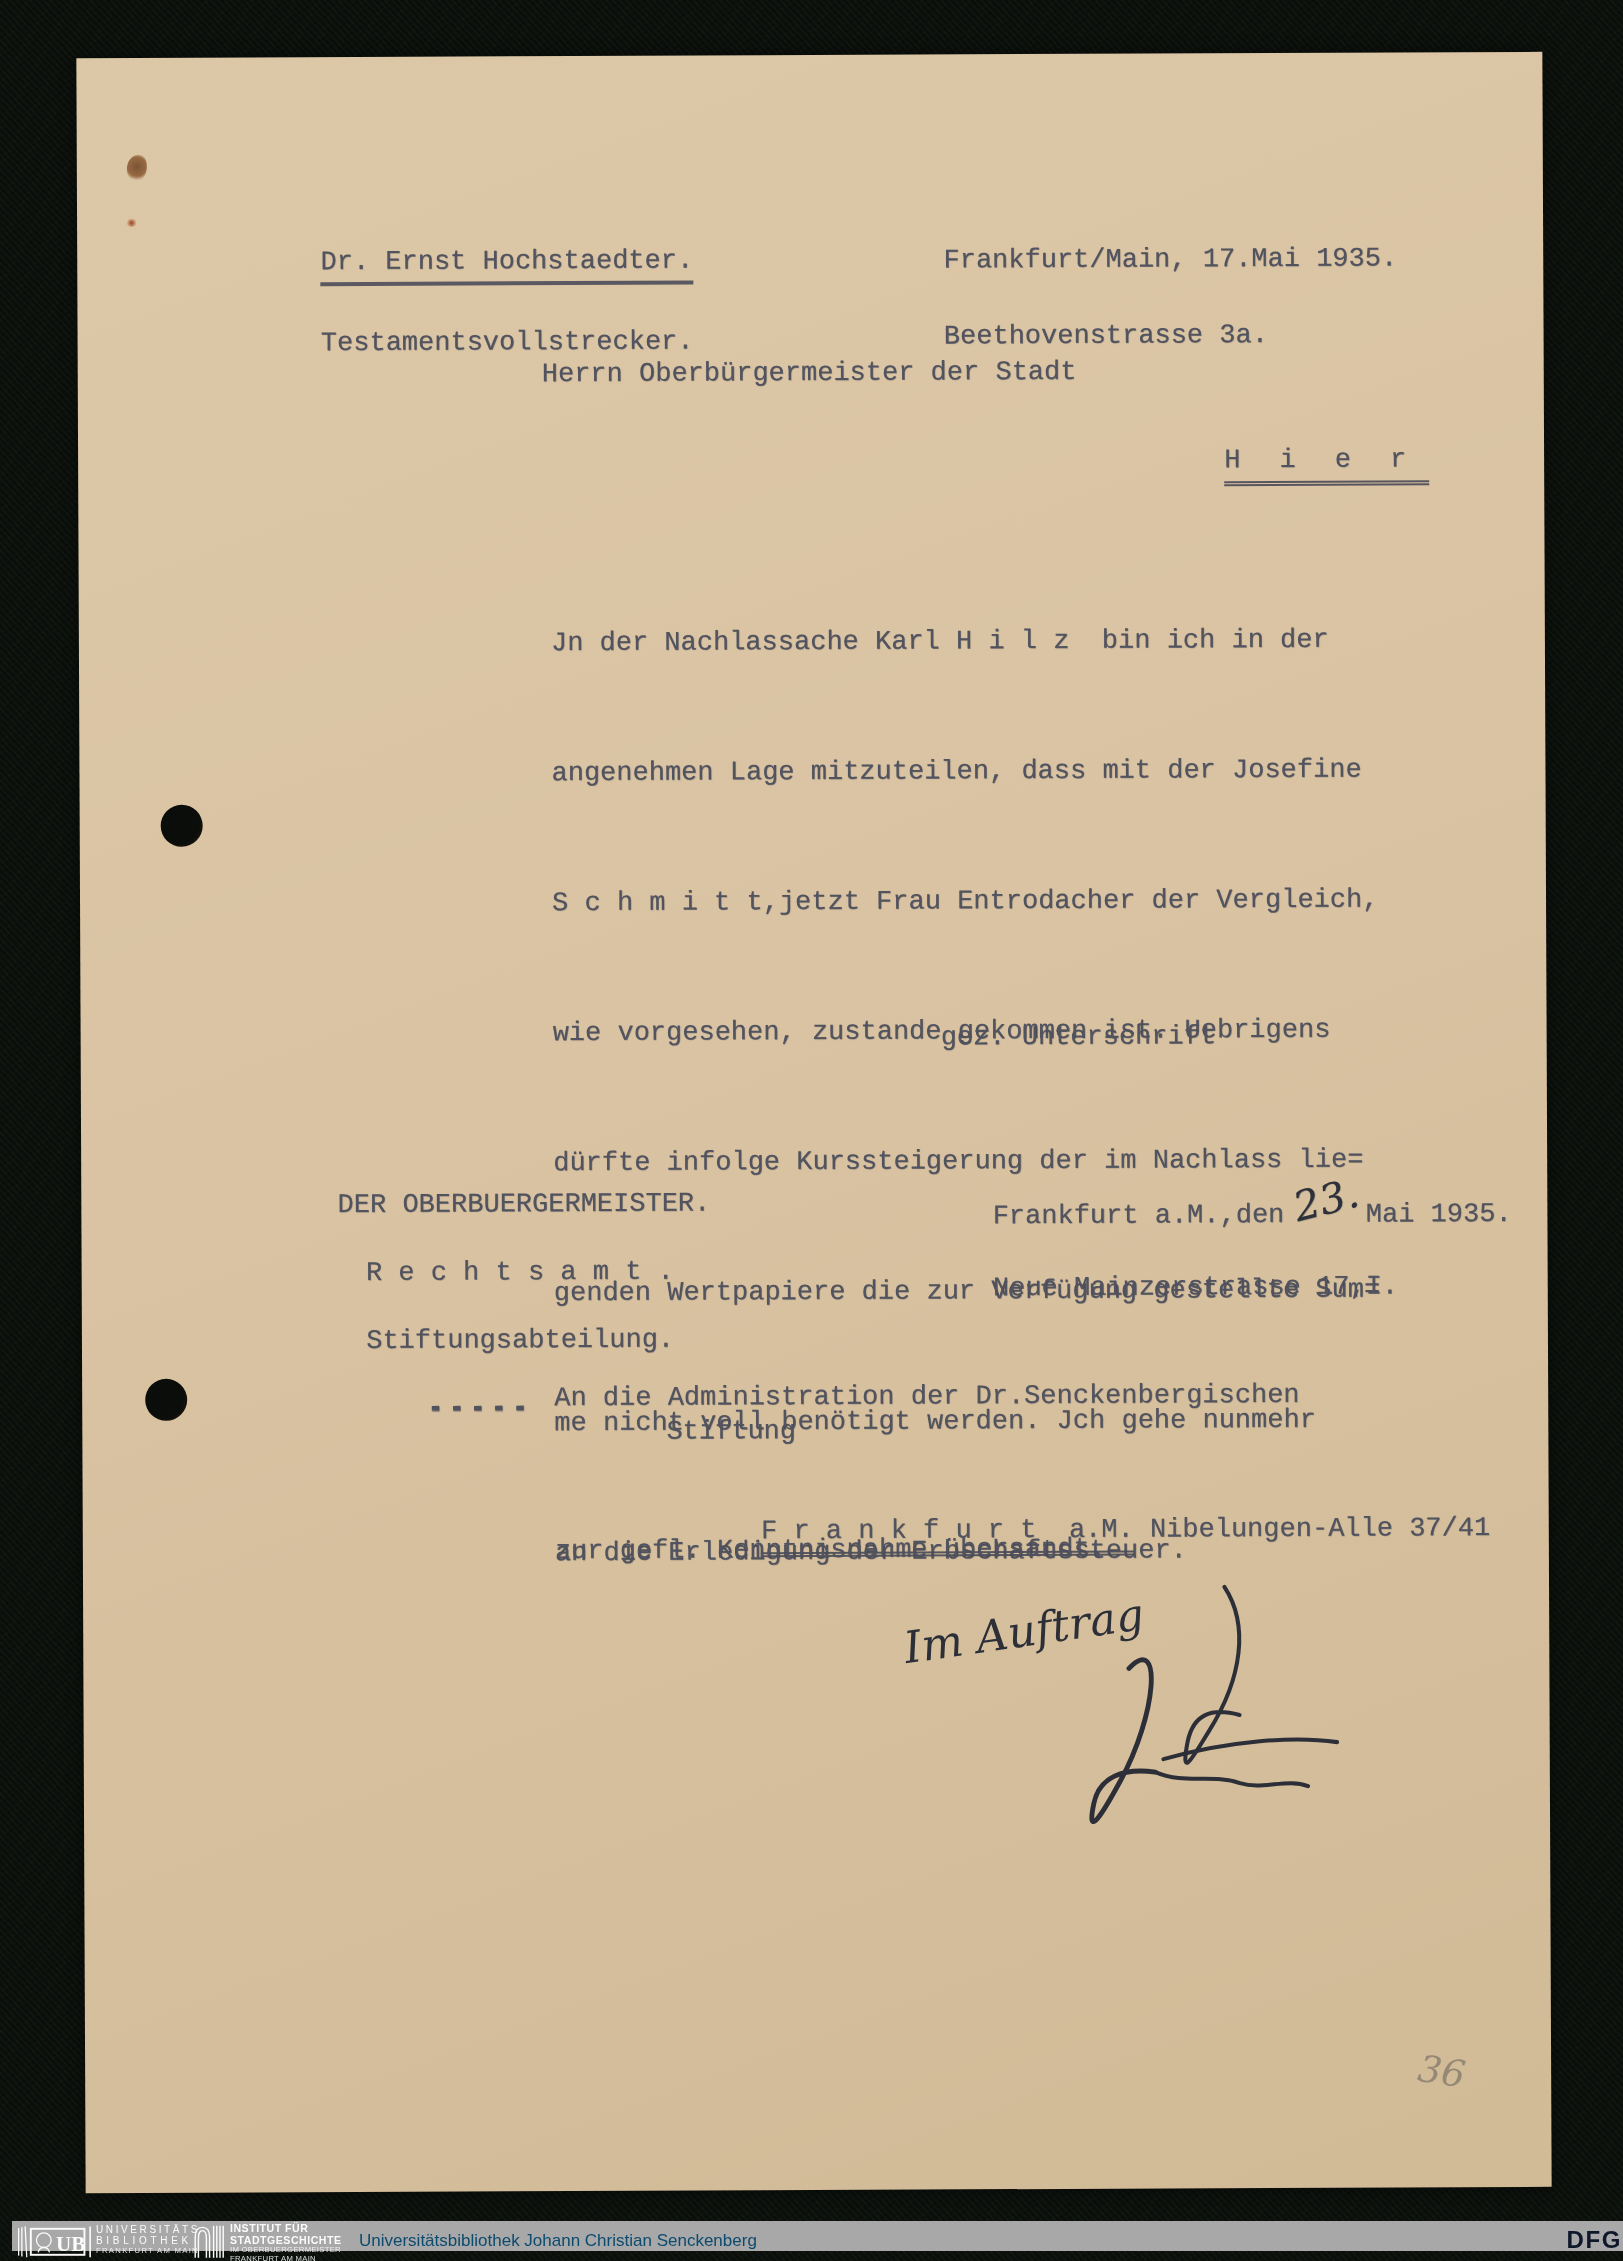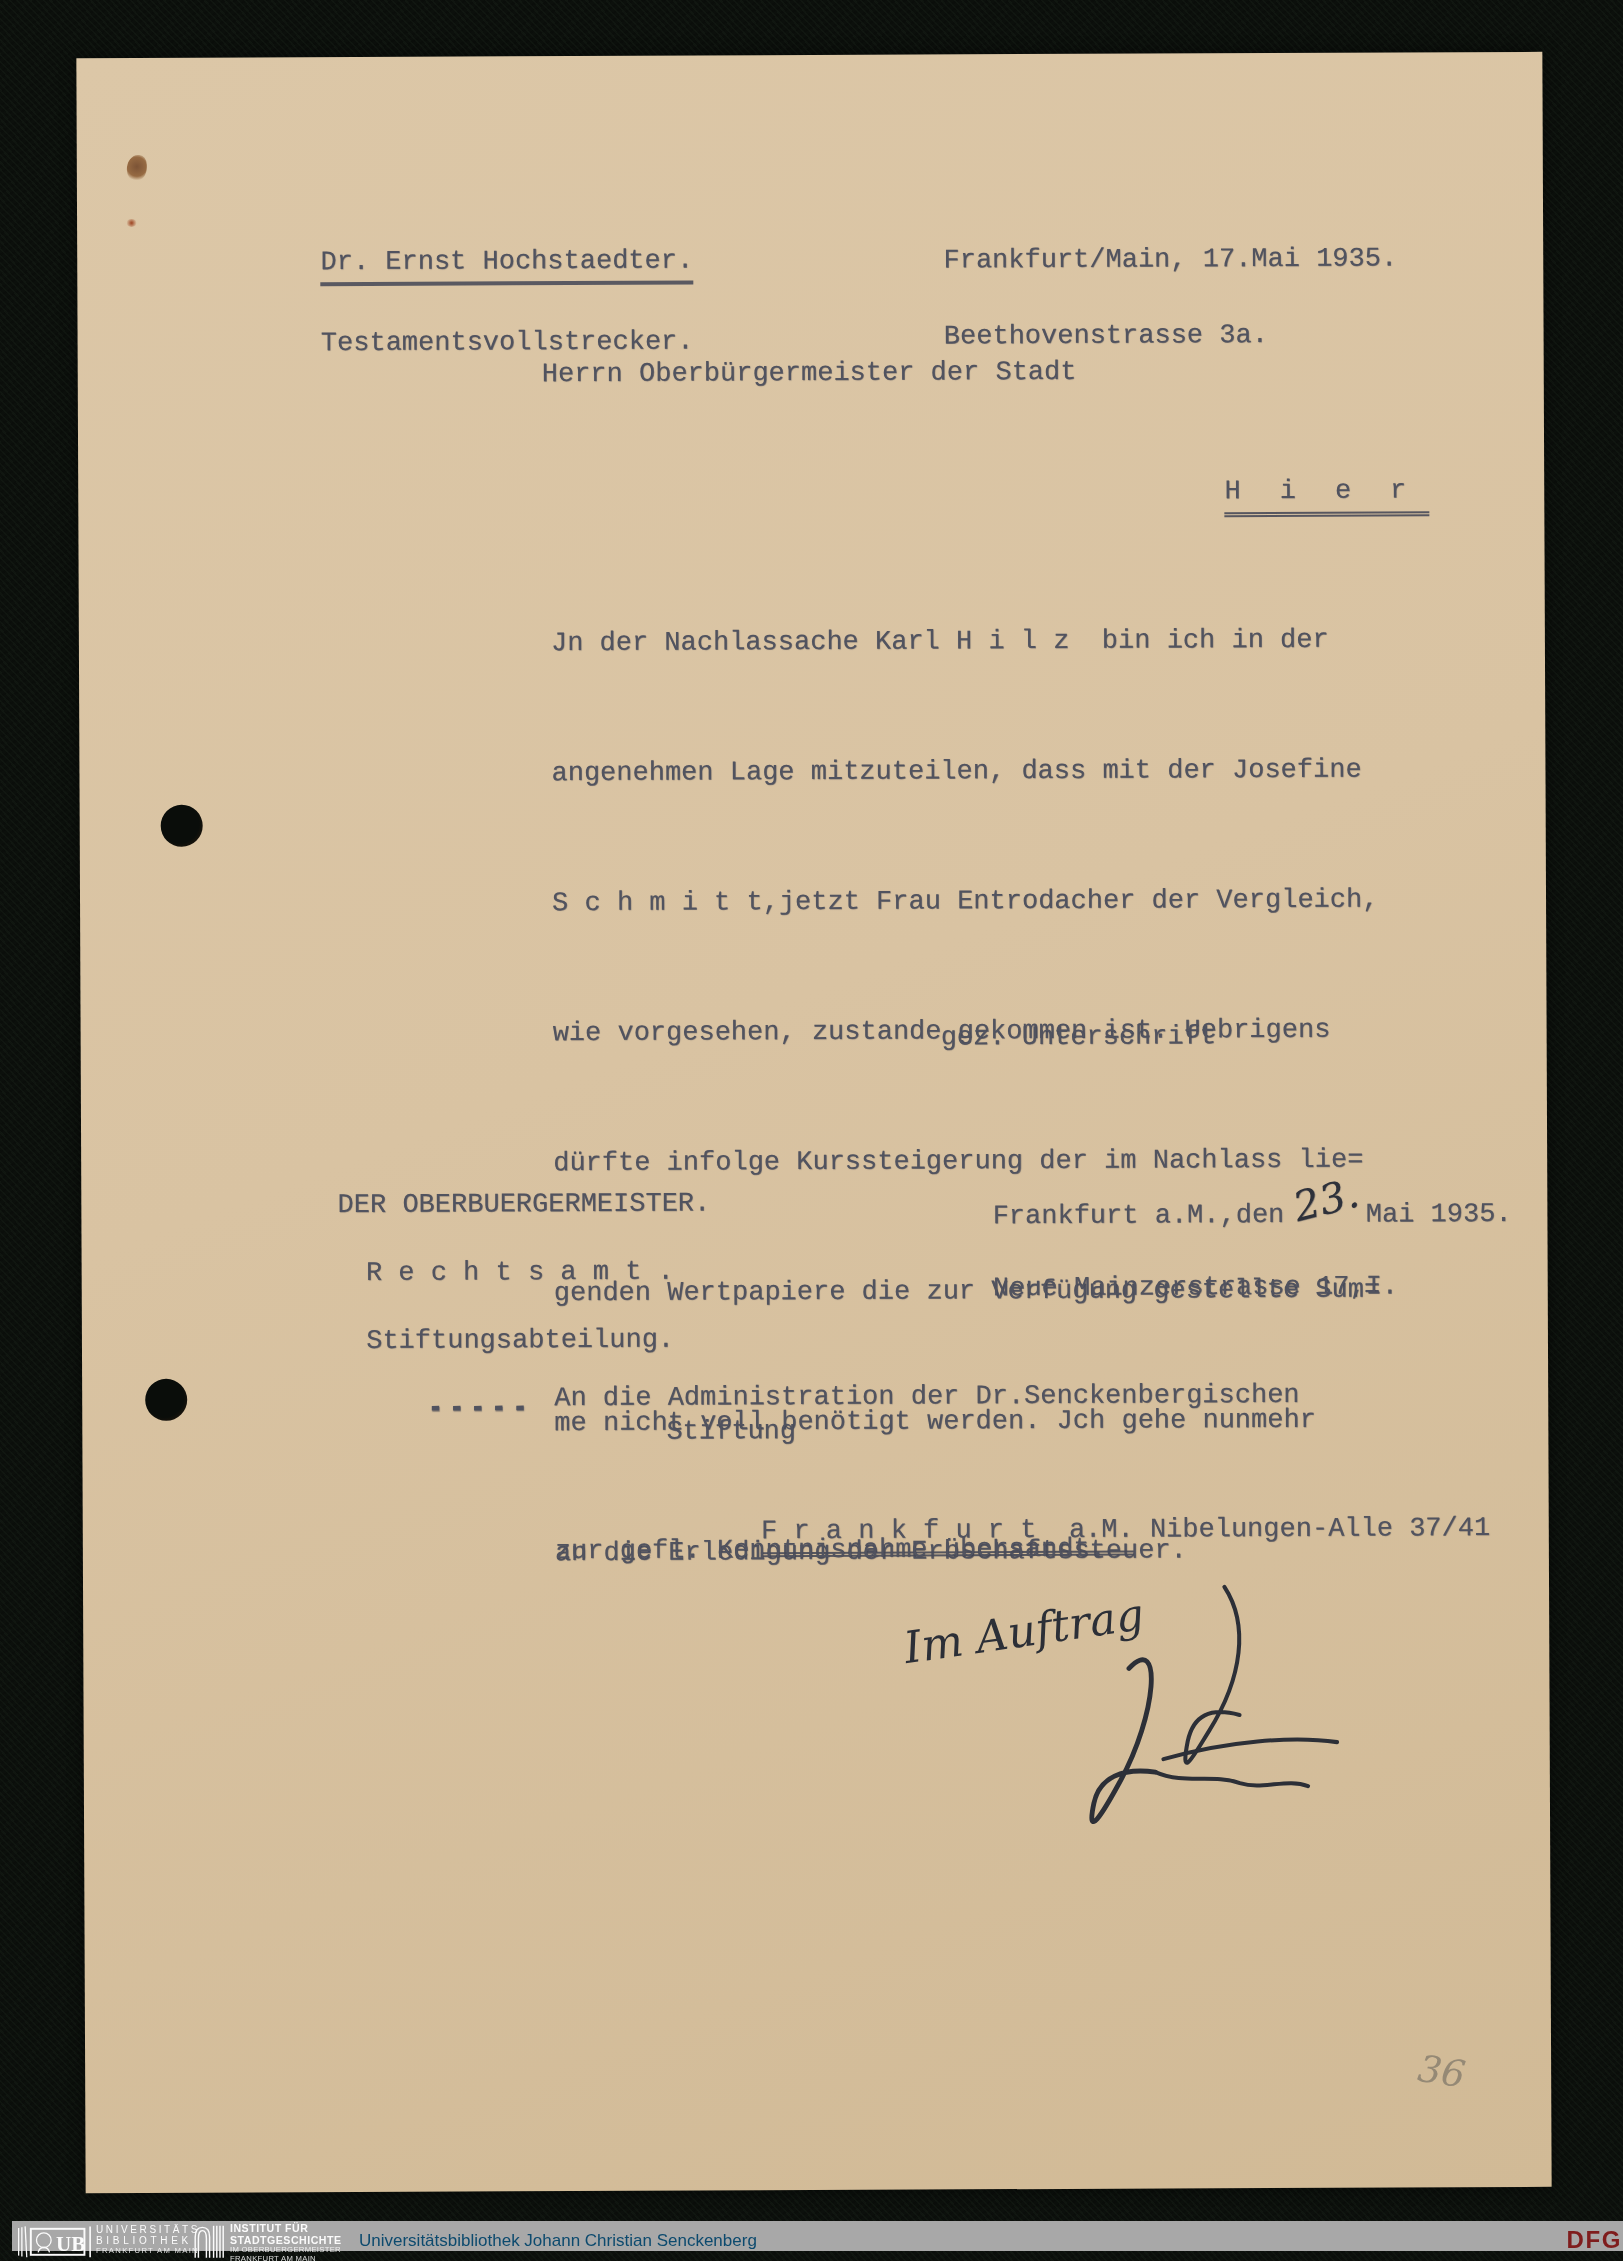--- a/index.html
+++ b/index.html
@@ -62,21 +62,21 @@
   .ubtext .l1{font-size:10px;letter-spacing:2.6px;display:block;}
   .ubtext .l2{font-size:10px;letter-spacing:3.7px;display:block;}
   .ubtext .l3{font-size:7.7px;letter-spacing:1.3px;display:block;opacity:0.85;}
   .instlogo{position:absolute;left:180px;top:3.2px;}
   .insttext{position:absolute;left:218px;top:2.4px;line-height:9.7px;}
   .insttext .b{font-size:10.6px;font-weight:bold;letter-spacing:0.5px;display:block;line-height:11.4px;}
   .insttext .s{font-size:7.7px;letter-spacing:0.3px;display:block;line-height:8.5px;opacity:0.85;}
   .credit{position:absolute;left:347px;top:9.7px;font-size:17px;color:#0c4a6e;}
   .dfg{
     position:absolute;right:13px;top:4.9px;font-size:24px;font-weight:bold;
-    letter-spacing:1.6px;font-family:"Liberation Sans",sans-serif;color:#7f1d1d;
+    letter-spacing:1.6px;font-family:"Liberation Sans",sans-serif;color:#0f172a;
   }
 </style>
 </head>
 <body>
 
 <div class="stage">
 
   <div class="paper">
 
     <div class="stain1"></div>
@@ -89,21 +89,21 @@
       <span>Testamentsvollstrecker.</span>
     </div>
 
     <div class="tw" style="left:769px;top:149px;">
       <span>Frankfurt/Main, 17.Mai 1935.</span><br>
       <span class="bold">Beethovenstrasse 3a.</span>
     </div>
 
     <div class="tw" style="left:464px;top:299px;">Herrn Oberbürgermeister der Stadt</div>
 
-    <div class="tw" style="left:1049px;top:381px;text-align:center;">
+    <div class="tw" style="left:1049px;top:350px;text-align:center;">
       <span class="u-heavy" style="letter-spacing:11.4px;padding-right:11.4px;">H i e r</span>
     </div>
 
     <div class="tw body-block" style="left:472px;top:492px;">
       <div>Jn der Nachlassache Karl H i l z  bin ich in der</div>
       <div>angenehmen Lage mitzuteilen, dass mit der Josefine</div>
       <div>S c h m i t t,jetzt Frau Entrodacher der Vergleich,</div>
       <div>wie vorgesehen, zustande gekommen ist. Uebrigens</div>
       <div>dürfte infolge Kurssteigerung der im Nachlass lie=</div>
       <div>genden Wertpapiere die zur Verfügung gestellte Sum=</div>

